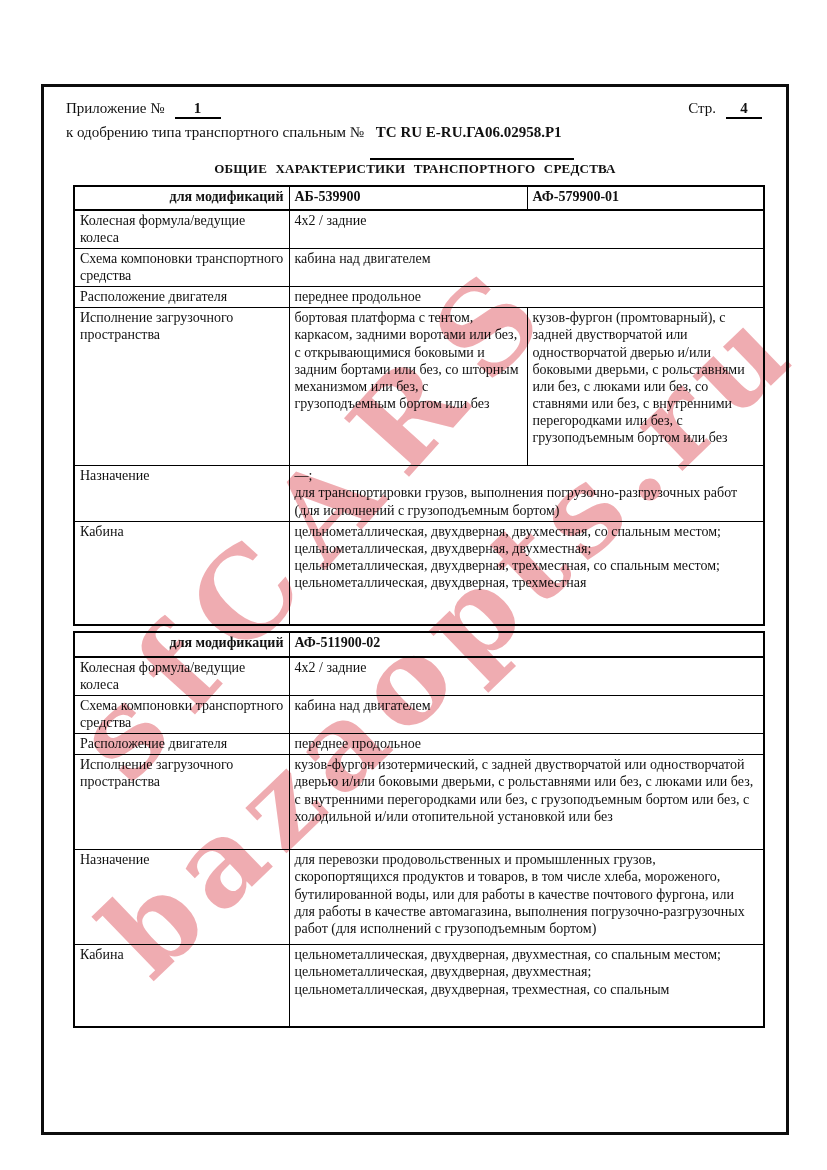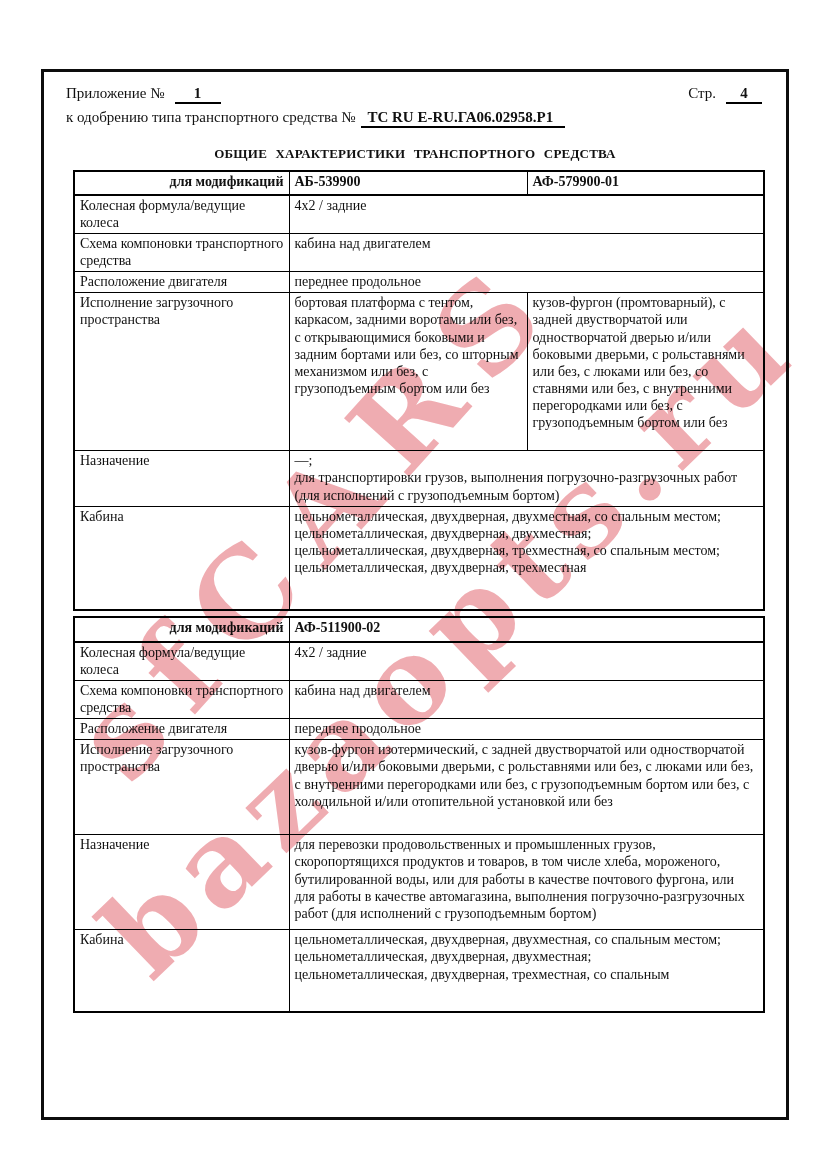--- a/index.html
+++ b/index.html
@@ -3,39 +3,39 @@
 <meta charset="utf-8">
 <style>
   html,body { margin:0; padding:0; }
   body {
     width:827px; height:1170px; position:relative;
     background:#ffffff; overflow:hidden;
     font-family:"Liberation Serif","DejaVu Serif",serif;
     color:#111;
   }
   .frame {
-    position:absolute; left:41px; top:69px; width:748px; height:1051px;
+    position:absolute; left:41px; top:84px; width:748px; height:1051px;
     border:3px solid #0d0d0d; box-sizing:border-box; background:#fff;
   }
   
   .hdr-line1 {
     position:absolute; left:22px; right:24px; top:13px;
     display:flex; justify-content:space-between; font-size:15px;
   }
   .hdr-left, .hdr-right { display:flex; align-items:baseline; }
   .u-num {
     display:inline-block; text-align:center; font-weight:bold;
     border-bottom:2px solid #000; margin-left:10px;
   }
   .u-num.app { min-width:46px; }
   .u-num.pg  { min-width:36px; }
   .hdr-line2 { position:absolute; left:22px; top:37px; font-size:15px; }
   .approval-no {
     font-weight:bold; border-bottom:2.5px solid #000;
-    padding:0 12px 1px 6px; margin-left:2px;
+    padding:0 12px 18px 6px; margin-left:2px;
   }
   .doc-title {
     position:absolute; top:74px; left:0; width:100%;
     text-align:center; font-weight:bold; font-size:13px;
     word-spacing:5px; letter-spacing:0.2px;
   }
   
   table.spec {
     position:absolute; left:29px; border-collapse:collapse;
     table-layout:fixed; width:690px; font-size:14px; line-height:1.22;font-family:Liberation Serif, serif;
@@ -73,21 +73,21 @@
       <span>Приложение №</span>
       <span class="u-num app">1</span>
     </span>
     <span class="hdr-right">
       <span>Стр.</span>
       <span class="u-num pg">4</span>
     </span>
   </div>
 
   <div class="hdr-line2">
-    <span>к одобрению типа транспортного средства №</span>
+    <span>к одобрению типа транспортного спальным №</span>
     <span class="approval-no">ТС RU E-RU.ГА06.02958.Р1</span>
   </div>
 
   <div class="doc-title">ОБЩИЕ ХАРАКТЕРИСТИКИ ТРАНСПОРТНОГО СРЕДСТВА</div>
 
   <table class="spec t1">
     <colgroup>
         <col style="width:215px">
         <col style="width:238px">
         <col style="width:237px">

